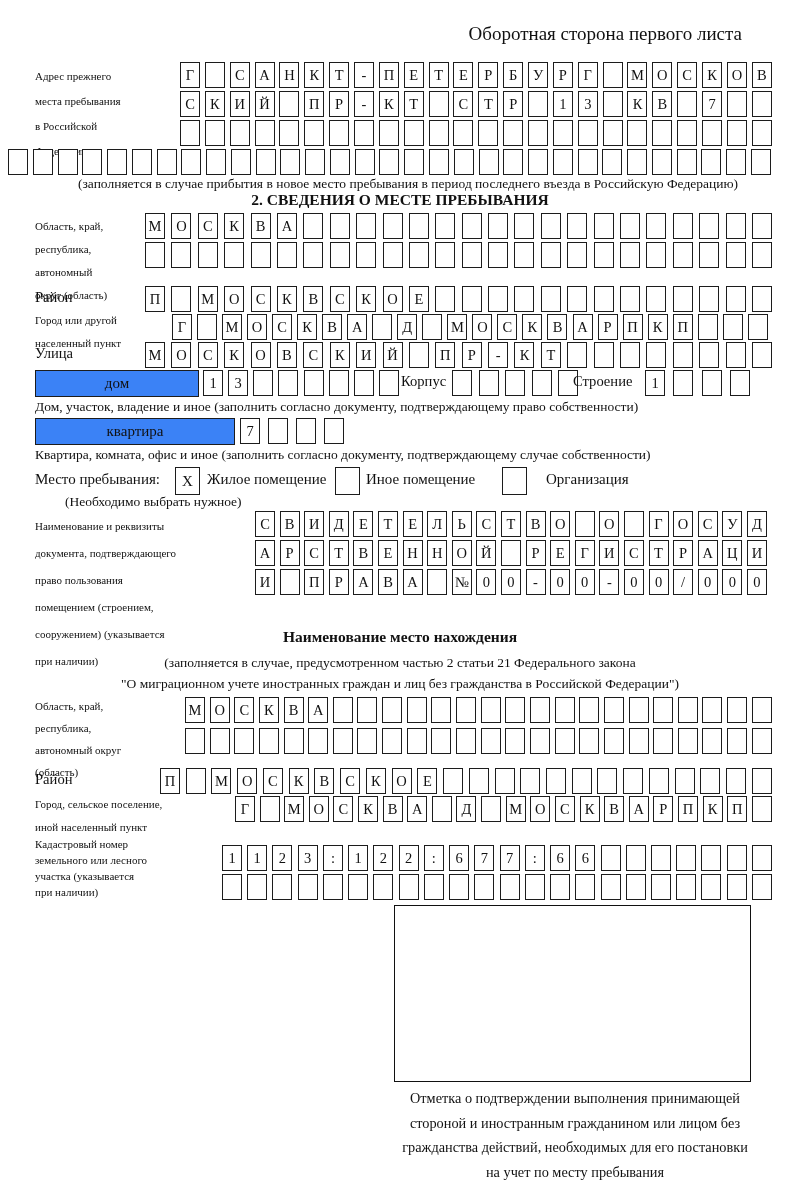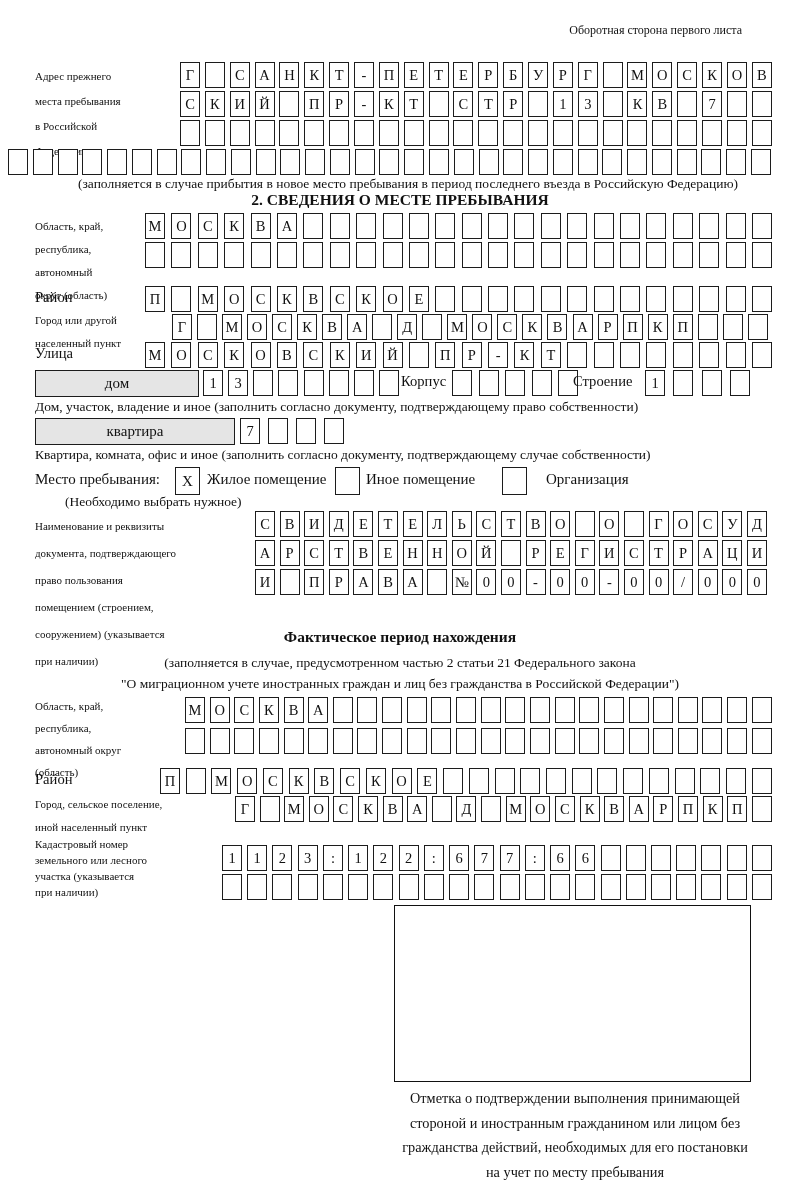--- a/index.html
+++ b/index.html
@@ -1,37 +1,37 @@
 <!DOCTYPE html>
 <html><head>
 <meta charset="utf-8">
 <style>
   html,body{margin:0;padding:0;background:#fff;}
   .page{
     position:relative;width:800px;height:1180px;background:#fff;overflow:hidden;
     font-family:"Liberation Serif","DejaVu Serif",serif;color:#111;
   }
-  .note{position:absolute;top:23px;right:58px;font-size:12px;}
+  .note{position:absolute;top:23px;right:58px;font-size:19px;}
   .lbl{position:absolute;font-size:11px;line-height:23px;white-space:pre-line;}
   .lbl.tight{line-height:27px;}
   .lbl.l25{line-height:25px;}
   .inline-lbl{position:absolute;font-size:14.6px;}
   .cap{position:absolute;font-size:13.5px;white-space:pre-line;}
   .center{left:0;width:100%;text-align:center;}
   .title{position:absolute;left:0;width:100%;text-align:center;font-weight:bold;font-size:15.5px;}
   .boxrow{position:absolute;display:flex;justify-content:space-between;height:26px;}
   .cell{
     flex:none;box-sizing:border-box;width:20px;height:26px;
     border:1.6px solid #1c1c1c;background:#fff;
     display:flex;align-items:center;justify-content:center;
     font-size:14.5px;line-height:1;
   }
   .widebox{
     position:absolute;box-sizing:border-box;height:27px;border:1.6px solid #1c1c1c;
-    display:flex;align-items:center;justify-content:center;font-size:15px;background:#e5e5e5;
+    display:flex;align-items:center;justify-content:center;font-size:15px;background:#3b82f6;
   }
   .cbx{
     position:absolute;box-sizing:border-box;width:25px;height:28px;border:1.6px solid #1c1c1c;
     display:flex;align-items:center;justify-content:center;font-size:15px;background:#fff;
   }
   .opt{position:absolute;font-size:15px;}
   .stampbox{position:absolute;left:394px;top:905px;width:357px;height:177px;border:1.7px solid #111;box-sizing:border-box;background:#fff;}
   .stampcap{position:absolute;left:365px;top:1086px;width:420px;text-align:center;font-size:14.3px;line-height:24.5px;white-space:pre-line;}
 </style>
 </head>
@@ -417,21 +417,21 @@
       <span class="cell">0</span>
       <span class="cell">-</span>
       <span class="cell">0</span>
       <span class="cell">0</span>
       <span class="cell">/</span>
       <span class="cell">0</span>
       <span class="cell">0</span>
       <span class="cell">0</span>
     </div>
 
-  <div class="title" style="top:628px;">Фактическое период нахождения</div>
+  <div class="title" style="top:628px;">Наименование место нахождения</div>
   <div class="cap center" style="top:652px;line-height:21px;">(заполняется в случае, предусмотренном частью 2 статьи 21 Федерального закона
 "О миграционном учете иностранных граждан и лиц без гражданства в Российской Федерации")</div>
 
   <div class="lbl" style="left:35px;top:695px;line-height:22px;">Область, край,
 республика,
 автономный округ
 (область)</div>
   <div class="boxrow" style="left:185px;top:697px;width:587px;">
       <span class="cell">М</span>
       <span class="cell">О</span>

